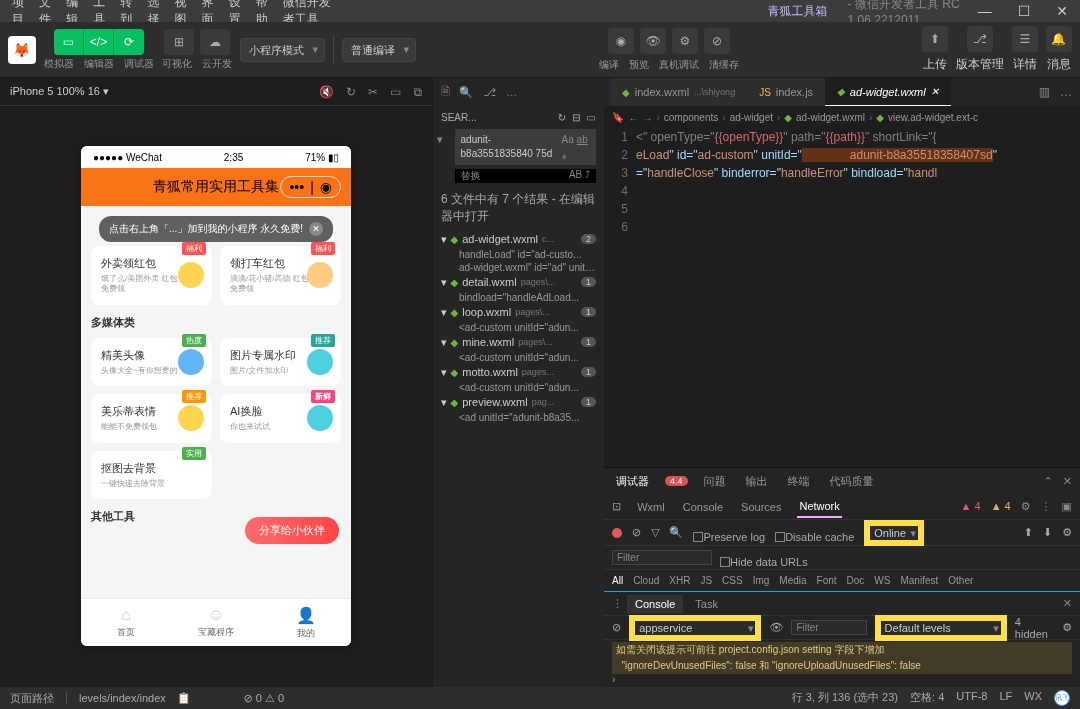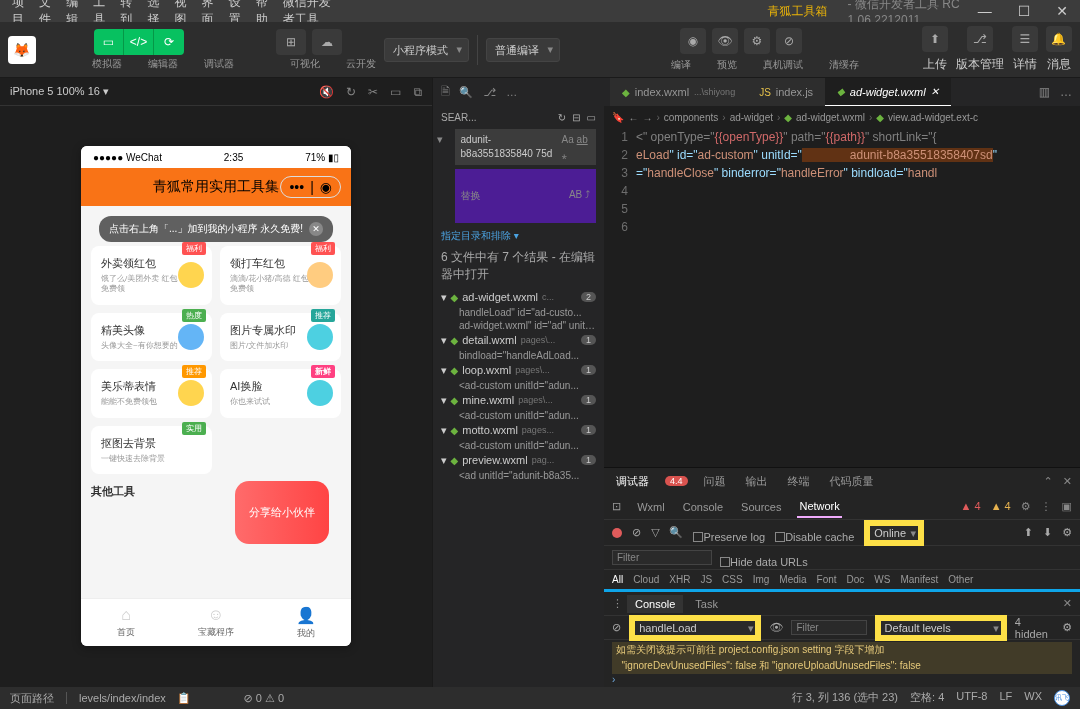--- a/index.html
+++ b/index.html
@@ -1,33 +1,33 @@
 <!DOCTYPE html>
 <html><head>
 <meta charset="utf-8">
 <style>
 * { margin: 0; padding: 0; box-sizing: border-box; font-family: -apple-system, "Segoe UI", "Microsoft YaHei", sans-serif; }
 body { background: #1e1e1e; color: #ccc; font-size: 12px; width: 1080px; height: 709px; overflow: hidden; display: flex; flex-direction: column; }
-.titlebar-title { flex: 0 0 auto; color: #eab308; margin-left: 420px; }
+.titlebar-title { flex: 0 0 auto; color: #c4b5fd; margin-left: 420px; }
 .titlebar-sub { margin-left: 8px; color: #888; }
 .titlebar-controls { margin-left: auto; display: flex; gap: 18px; font-size: 14px; color: #ccc; }
 .titlebar-controls span { cursor: pointer; }
 
 
 .menubar { height: 22px; background: #3c3c3c; display: flex; align-items: center; padding: 0 8px; color: #ccc; font-size: 12px; gap: 4px; }
 .menubar span { padding: 0 4px; cursor: pointer; }
 
 
 .toolbar { height: 56px; background: #2d2d2d; border-bottom: 1px solid #1a1a1a; display: flex; align-items: center; padding: 0 8px; gap: 8px; }
 .tb-icon-box { width: 28px; height: 28px; background: #fff; border-radius: 4px; display: flex; align-items: center; justify-content: center; color: #07c160; font-size: 14px; }
 .tb-group { display: flex; flex-direction: column; align-items: center; gap: 2px; }
 .tb-btns { display: flex; border-radius: 4px; overflow: hidden; }
 .tb-btn { width: 30px; height: 26px; background: #07c160; display: flex; align-items: center; justify-content: center; color: #fff; font-size: 12px; border-right: 1px solid #059847; }
 .tb-btn:last-child { border-right: none; }
-.tb-label-row { display: flex; gap: 26px; font-size: 10px; color: #999; margin-left: 48px; }
+.tb-label-row { display: flex; gap: 10px; font-size: 10px; color: #999; }
 .tb-gray-btn { width: 30px; height: 26px; background: #3a3a3a; border-radius: 4px; display: flex; align-items: center; justify-content: center; color: #aaa; font-size: 12px; }
 .tb-select { background: #3a3a3a; border: 1px solid #444; color: #ccc; font-size: 11px; padding: 4px 20px 4px 8px; border-radius: 3px; height: 24px; position: relative; }
 .tb-select::after { content: '▾'; position: absolute; right: 6px; color: #888; }
 .tb-divider { width: 1px; height: 30px; background: #444; }
 .tb-center { display: flex; flex: 1; justify-content: center; gap: 8px; }
 .tb-center-col { display: flex; flex-direction: column; align-items: center; gap: 4px; }
 .tb-center-btns { display: flex; gap: 6px; }
 .tb-center-ico { width: 26px; height: 26px; background: #3a3a3a; border-radius: 4px; display: flex; align-items: center; justify-content: center; color: #aaa; }
 .tb-right { display: flex; gap: 8px; }
 .tb-right-col { display: flex; flex-direction: column; align-items: center; gap: 4px; }
@@ -55,32 +55,32 @@
 .card-badge.orange { background: #ff9800; }
 .card-badge.pink { background: #ff4081; font-weight: bold; }
 .card-badge.teal { background: #26a69a; }
 .card-title { font-size: 11px; color: #333; font-weight: 500; }
 .card-sub { font-size: 8px; color: #999; margin-top: 3px; line-height: 1.3; }
 .card-ico { position: absolute; right: 8px; top: 50%; transform: translateY(-50%); width: 26px; height: 26px; border-radius: 50%; background: #ffd54f; }
 .card-ico.blue { background: #64b5f6; }
 .card-ico.cyan { background: #4dd0e1; }
 .card-ico.orange { background: #ffcc80; }
 .section-title { font-size: 11px; color: #333; font-weight: 600; margin: 10px 0 4px; }
-.share-btn { position: absolute; bottom: 54px; right: 22px; background: linear-gradient(90deg,#ff6b6b,#ff4444); color: #fff; font-size: 11px; padding: 24px 14px; border-radius: 14px; }
+.share-btn { position: absolute; bottom: 54px; right: 12px; background: linear-gradient(90deg,#ff6b6b,#ff4444); color: #fff; font-size: 11px; padding: 6px 14px; border-radius: 14px; }
 .phone-tabbar { height: 48px; background: #fff; border-top: 1px solid #eee; display: flex; }
 .tab-item { flex: 1; display: flex; flex-direction: column; align-items: center; justify-content: center; gap: 2px; }
 .tab-item span:first-child { font-size: 16px; }
 .tab-item span:last-child { font-size: 9px; color: #666; }
 
 
 .mid-panel { width: 172px; background: #252526; border-left: 1px solid #1a1a1a; display: flex; flex-direction: column; font-size: 11px; }
 .mid-icons { height: 28px; display: flex; align-items: center; padding: 0 8px; gap: 10px; color: #888; }
 .mid-search-label { padding: 6px 8px; color: #aaa; font-size: 10px; display: flex; align-items: center; gap: 6px; }
 .mid-search-box { margin: 0 8px 4px; background: #3c3c3c; padding: 4px 6px; color: #ccc; font-size: 10px; line-height: 1.4; display: flex; justify-content: space-between; }
-.mid-replace { margin: 0 8px 4px; background: #4c1d95; padding: 20px 6px; color: #888; font-size: 10px; display: flex; justify-content: space-between; }
+.mid-replace { margin: 0 8px 4px; background: #000000; padding: 0 6px; color: #888; font-size: 10px; display: flex; justify-content: space-between; }
 .mid-opts { padding: 2px 8px; color: #4ba3e2; font-size: 10px; }
 .mid-status { padding: 4px 8px; color: #aaa; font-size: 12px; line-height: 1.4; }
 .mid-tree { flex: 1; overflow: auto; padding: 2px 4px; }
 .tree-file { padding: 2px 4px; color: #ccc; display: flex; align-items: center; gap: 4px; }
 .tree-file-ico { color: #6cb33f; font-size: 10px; }
 .tree-badge { background: #555; color: #ccc; border-radius: 8px; padding: 0 5px; font-size: 9px; margin-left: auto; }
 .tree-match { padding: 1px 4px 1px 22px; color: #999; font-size: 10px; white-space: nowrap; overflow: hidden; text-overflow: ellipsis; }
 
 
 .ed-panel { flex: 1; background: #1e1e1e; display: flex; flex-direction: column; overflow: hidden; }
@@ -116,21 +116,21 @@
 .dt-warn { color: #e6b24f; }
 .dt-err { color: #e05b5b; }
 .dt-toolbar { height: 26px; display: flex; align-items: center; padding: 0 8px; gap: 10px; color: #aaa; border-bottom: 1px solid #333; }
 .dt-rec { width: 10px; height: 10px; background: #e05b5b; border-radius: 50%; }
 .dt-sel { display: flex; align-items: center; gap: 0; margin-top: 8px; }
 .dt-checkbox { width: 10px; height: 10px; border: 1px solid #888; }
 .dt-select { border: 6px solid #fde047; background: #2a2a2a; padding: 1px 12px 1px 4px; color: #ccc; position: relative; }
 .dt-select::after { content: '▾'; position: absolute; right: 2px; color: #888; }
 .dt-filter { height: 24px; display: flex; align-items: center; padding: 0 8px; gap: 8px; color: #aaa; border-bottom: 1px solid #333; }
 .dt-filter-input { background: #2a2a2a; border: 1px solid #444; padding: 1px 4px; color: #888; width: 100px; font-size: 10px; }
-.dt-types { height: 22px; display: flex; align-items: center; padding: 0 8px; gap: 10px; color: #999; font-size: 10px; border-bottom: 3px solid #0ea5e9; }
+.dt-types { height: 22px; display: flex; align-items: center; padding: 0 8px; gap: 10px; color: #999; font-size: 10px; border-bottom: 1px solid #0ea5e9; }
 .dt-types .active { color: #fff; }
 .dt-console-tabs { height: 24px; display: flex; align-items: center; padding: 0 8px; gap: 4px; color: #999; border-bottom: 1px solid #333; }
 .dt-console-tab { padding: 3px 8px; }
 .dt-console-tab.active { background: #333; color: #fff; }
 .dt-console-close { margin-left: auto; color: #888; }
 .dt-console-ctrl { height: 24px; display: flex; align-items: center; padding: 0 8px; gap: 8px; color: #aaa; border-bottom: 1px solid #333; }
 .dt-console-ctrl .dt-select { width: 140px; }
 .dt-console-filter { background: #2a2a2a; border: 1px solid #444; padding: 1px 4px; color: #888; font-size: 10px; width: 80px; }
 .dt-console-out { flex: 1; padding: 2px 8px; font-family: Consolas, monospace; color: #ccc; font-size: 10px; }
 .dt-warn-line { background: #413b28; color: #e6c97a; padding: 1px 4px; white-space: nowrap; overflow: hidden; }
@@ -266,20 +266,21 @@
                 <div class="card-sub">饿了么/美团外卖 红包 天天免费领</div>
                 <div class="card-ico"></div>
               </div>
             <div class="card">
                 <span class="card-badge">福利</span>
                 <div class="card-title">领打车红包</div>
                 <div class="card-sub">滴滴/花小猪/高德 红包 天天免费领</div>
                 <div class="card-ico orange"></div>
               </div>
           </div>
+          <div class="section-title">多媒体类</div>
           <div class="card-row">
             <div class="card">
                 <span class="card-badge green">热度</span>
                 <div class="card-title">精美头像</div>
                 <div class="card-sub">头像大全~有你想要的</div>
                 <div class="card-ico blue"></div>
               </div>
             <div class="card">
                 <span class="card-badge teal">推荐</span>
                 <div class="card-title">图片专属水印</div>
@@ -349,21 +350,20 @@
         <div class="mid-search-box">
           <span>adunit-b8a3551835840 75d</span>
           <span style="color:#888;">Aa <u>ab</u> ⁎</span>
         </div>
         <div class="mid-replace">
           <span>替换</span>
           <span>AB ⤴</span>
         </div>
       </div>
     </div>
-    <div class="mid-opts">指定目录和排除 ▾</div>
     <div class="mid-status">6 文件中有 7 个结果 - 在编辑器中打开</div>
     <div class="mid-tree" id="search-tree">
         <div class="tree-file">
           <span>▾</span>
           <span class="tree-file-ico">◆</span>
           <span>ad-widget.wxml</span> 
           <span style="color:#777;font-size:9px;">c...</span>
           <span class="tree-badge">2</span>
         </div>
         <div class="tree-match">handleLoad" id="ad-custo...</div>
@@ -523,21 +523,21 @@
           <span>Other</span>
         </div>
       <div class="dt-console-tabs">
         <span>⋮</span>
         <span class="dt-console-tab active">Console</span>
         <span class="dt-console-tab">Task</span>
         <span class="dt-console-close">✕</span>
       </div>
       <div class="dt-console-ctrl">
         <span>⊘</span>
-        <span class="dt-select">handleLoad</span>
+        <span class="dt-select">appservice</span>
         <span>👁</span>
         <div class="dt-console-filter">Filter</div>
         <span class="dt-select" style="margin-left:auto;">Default levels</span>
         <span>4 hidden</span>
         <span>⚙</span>
       </div>
       <div class="dt-console-out">
         <div class="dt-warn-line"><span>如需关闭该提示可前往 project.config.json setting 字段下增加</span></div>
         <div class="dt-warn-line">&nbsp;&nbsp;<span>"ignoreDevUnusedFiles": false 和 "ignoreUploadUnusedFiles": false</span></div>
         <div><span class="dt-prompt">›</span></div>

